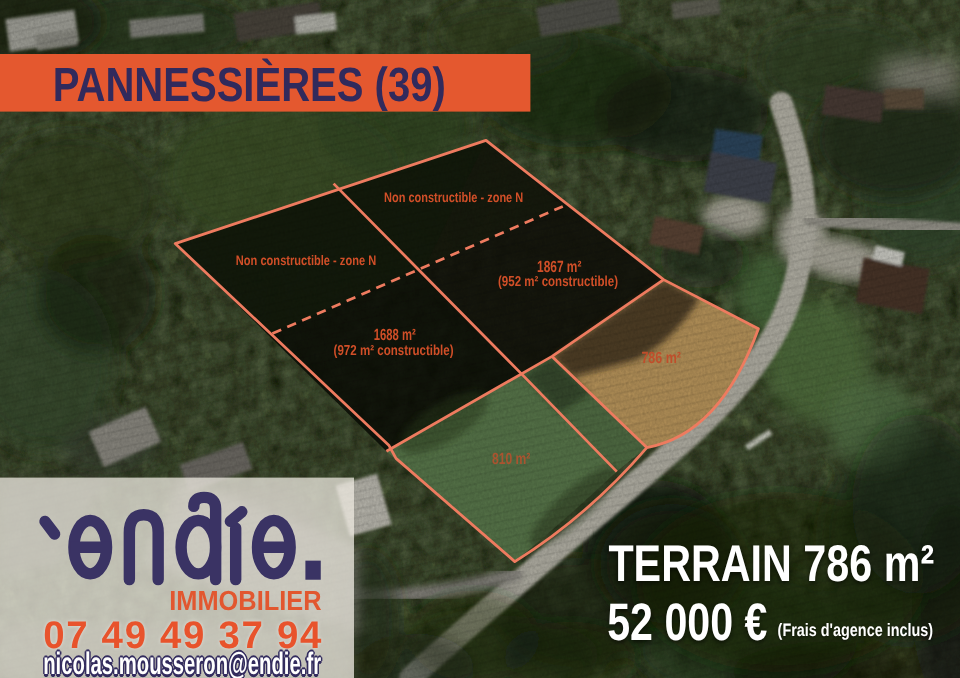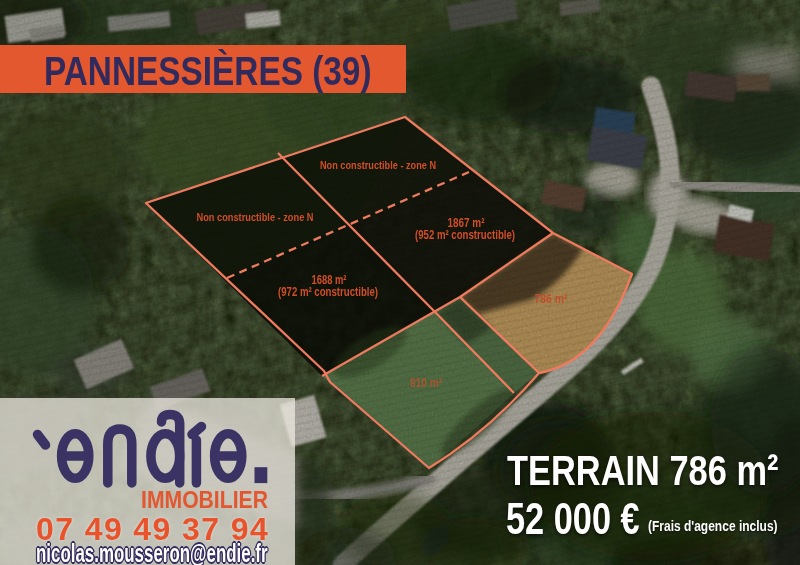--- a/index.html
+++ b/index.html
@@ -1,18 +1,18 @@
 <!DOCTYPE html>
 <html><head>
 <meta charset="utf-8">
 <style>
   html,body{margin:0;padding:0;}
   body{width:800px;height:565px;overflow:hidden;font-family:"Liberation Sans",sans-serif;position:relative;background:#151c10;}
   #stage{position:absolute;left:0;top:0;width:800px;height:565px;}
-  .banner{position:absolute;left:0;top:45px;width:406px;height:48px;background:#e4582f;}
+  .banner{position:absolute;left:0;top:45px;width:442px;height:48px;background:#e4582f;}
   .banner span{position:absolute;left:44px;top:4px;font-size:40px;font-weight:bold;color:#312a5c;transform:scaleX(0.834);transform-origin:0 0;white-space:nowrap;}
   .card{position:absolute;left:0;top:398px;width:295px;height:167px;background:rgba(236,232,224,0.76);}
   .terrain{position:absolute;left:507px;top:449px;color:#fff;font-weight:bold;font-size:43px;line-height:1;text-shadow:0 2px 5px rgba(0,0,0,0.6);white-space:nowrap;transform:scaleX(0.80);transform-origin:0 0;}
   .prix{position:absolute;left:506px;top:497px;color:#fff;font-weight:bold;font-size:44px;line-height:1;text-shadow:0 2px 5px rgba(0,0,0,0.6);white-space:nowrap;transform:scaleX(0.78);transform-origin:0 0;}
   .frais{position:absolute;left:648px;top:518px;color:#fff;font-weight:bold;font-size:15px;line-height:1;text-shadow:0 1px 3px rgba(0,0,0,0.65);white-space:nowrap;transform:scaleX(0.80);transform-origin:0 0;}
   .immo{position:absolute;left:141px;top:489px;color:#e2572f;font-weight:bold;font-size:23px;line-height:1;transform:scaleX(0.92);transform-origin:0 0;}
   .phone{position:absolute;left:36px;top:513px;color:#e8532c;font-weight:bold;font-size:32px;line-height:1;letter-spacing:1.4px;white-space:nowrap;text-shadow:0 0 3px rgba(255,255,255,0.55);}
   .mail{position:absolute;left:36px;top:540px;color:#fff;font-weight:bold;font-size:26px;line-height:1;white-space:nowrap;transform:scaleX(0.65);transform-origin:0 0;
         text-shadow:-2px 0 0 #332c5e,2px 0 0 #332c5e,0 -2px 0 #332c5e,0 2px 0 #332c5e,-1px -1px 0 #332c5e,1px 1px 0 #332c5e,-1px 1px 0 #332c5e,1px -1px 0 #332c5e;}
 </style>

